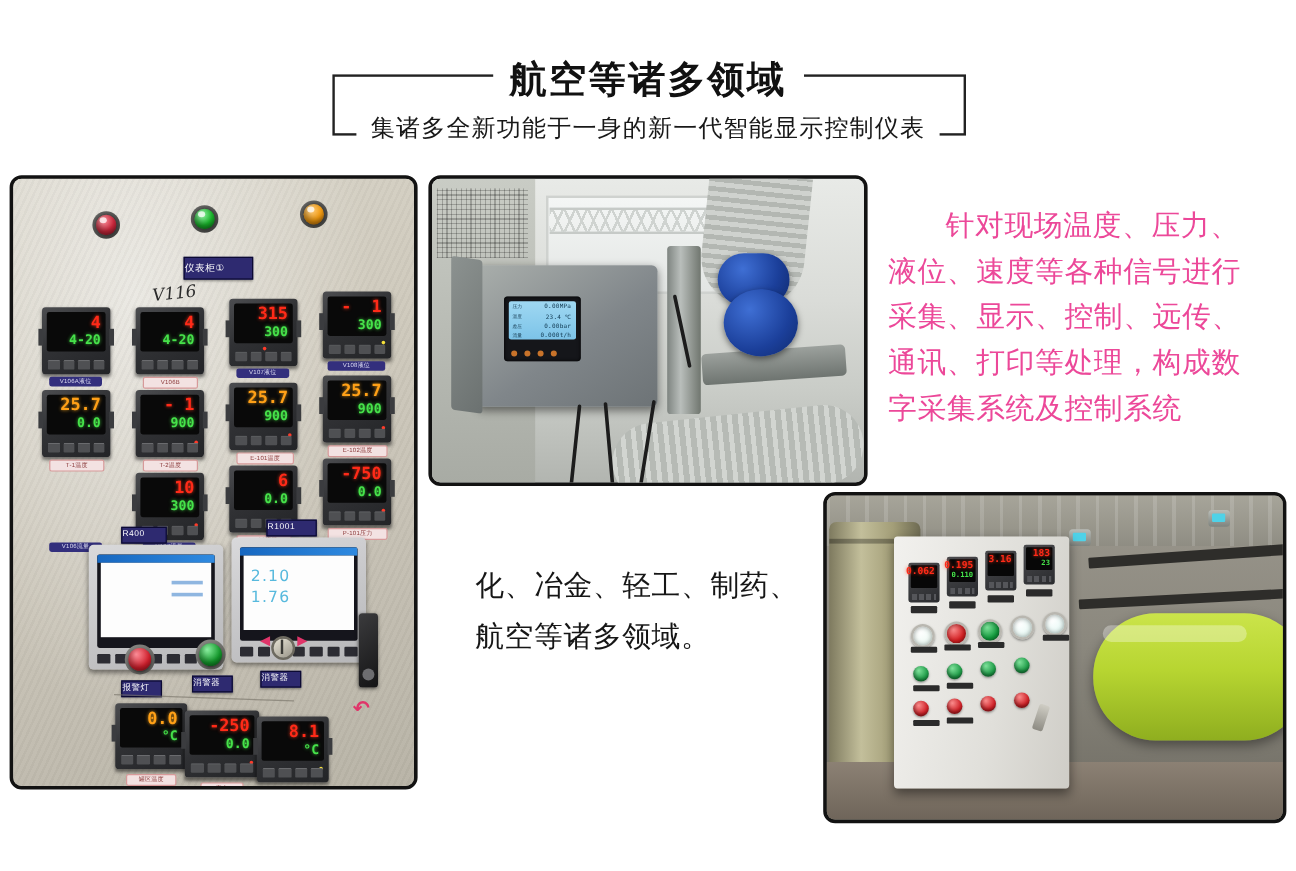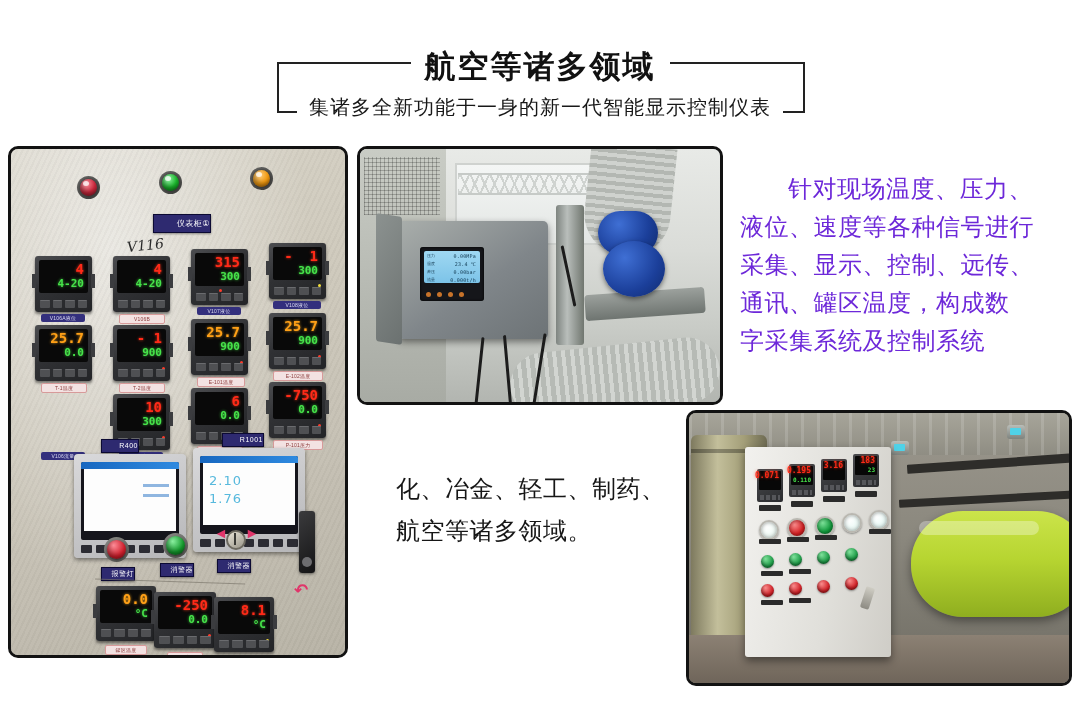--- a/index.html
+++ b/index.html
@@ -53,21 +53,21 @@
     opacity:.7;
   }
   .lamp{position:absolute;width:17px;height:17px;border-radius:50%;
         box-shadow:0 0 3px rgba(0,0,0,.55), inset 2px -3px 5px rgba(0,0,0,.35);}
   .lamp:after{content:"";position:absolute;left:3px;top:2px;width:6px;height:5px;
         border-radius:50%;background:rgba(255,255,255,.75);}
   .lamp-ring{position:absolute;width:23px;height:23px;border-radius:50%;
         background:linear-gradient(150deg,#6a6a68,#3a3a38);}
   .plate{
     position:absolute;background:#2e2a70;color:#fff;border:1px solid #0c0a33;
-    font-size:8px;line-height:13px;text-align:right;letter-spacing:.5px;
+    font-size:8px;line-height:13px;text-align:left;letter-spacing:.5px;
     box-shadow:0 1px 2px rgba(0,0,0,.4);
   }
   .handwrite{position:absolute;font-family:"DejaVu Serif",serif;font-size:14px;
         color:#2b2b2b;font-style:italic;transform:rotate(-6deg);}
   
   .meter{
     position:absolute;width:57px;height:56px;border-radius:3px;
     background:linear-gradient(150deg,#4c4d50,#303134 45%,#232427);
     box-shadow:0 2px 3px rgba(0,0,0,.5);
   }
@@ -210,21 +210,21 @@
   .vkey{position:absolute;left:118px;top:140px;width:9px;height:22px;
     background:linear-gradient(180deg,#cfcdc4,#8d8b83);border-radius:2px;transform:rotate(18deg);}
   .ves-light{position:absolute;width:18px;height:14px;border-radius:3px;
     background:linear-gradient(180deg,#b9bdb8,#7e837e);}
   .ves-light:after{content:"";position:absolute;left:3px;top:3px;width:11px;height:7px;
     background:#4fd2e8;border-radius:1px;}
 
   
   #text-right{
     position:absolute;left:740px;top:170px;width:326px;
-    font-size:24px;line-height:38px;color:#6d28d9;letter-spacing:.5px;
+    font-size:24px;line-height:38px;color:#ec4899;letter-spacing:.5px;
     text-align:justify;
     font-family:Liberation Serif, serif;
   }
   #text-right .ind{text-indent:48px;}
   #text-mid{
     position:absolute;left:396px;top:468px;width:290px;
     font-size:24px;line-height:42px;color:#161616;letter-spacing:.5px;
   }
   #text-mid .ind{text-indent:48px;}
 </style>
@@ -603,21 +603,21 @@
     <div class="ves-beam" style="left:210px;top:82px;width:180px;height:8px;transform:rotate(-3deg);"></div>
     <div class="ves-light" style="left:202px;top:28px;"></div>
     <div class="ves-light" style="left:318px;top:12px;"></div>
     <div class="ves-vessel"></div>
     <div class="ves-floor"></div>
 
     <div class="ves-cab">
 
       <div class="vmeter" style="left:12px;top:22px;">
         <div class="vs">
-            <div class="vpv pv-red">0.071</div>
+            <div class="vpv pv-red">0.062</div>
           </div>
         <div class="vk"></div>
       </div>
       <div class="vtag" style="left:14px;top:58px;"></div>
 
       <div class="vmeter" style="left:44px;top:17px;">
         <div class="vs">
           <div class="vpv pv-red">0.195</div>
           <div class="vsv">0.110</div>
         </div>
@@ -669,20 +669,20 @@
 
       <div class="vkey"></div>
     </div>
   </div>
 </div>
 
 <div id="text-right">
   <div class="ind">针对现场温度、压力、</div>
   <div>液位、速度等各种信号进行</div>
   <div>采集、显示、控制、远传、</div>
-  <div>通讯、罐区温度，构成数</div>
+  <div>通讯、打印等处理，构成数</div>
   <div>字采集系统及控制系统</div>
 </div>
 
 <div id="text-mid">
   <div>化、冶金、轻工、制药、</div>
   <div>航空等诸多领域。</div>
 </div>
 
 </body></html>

